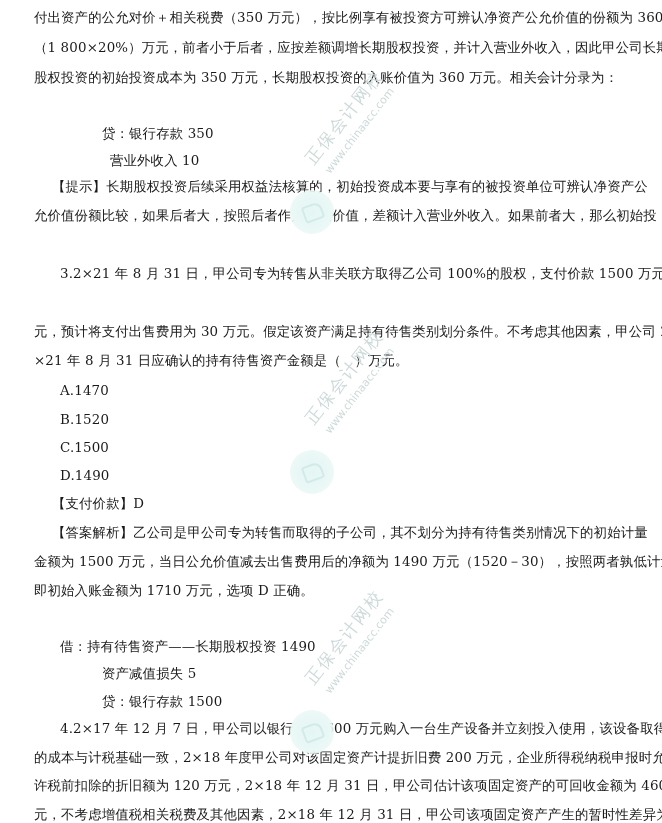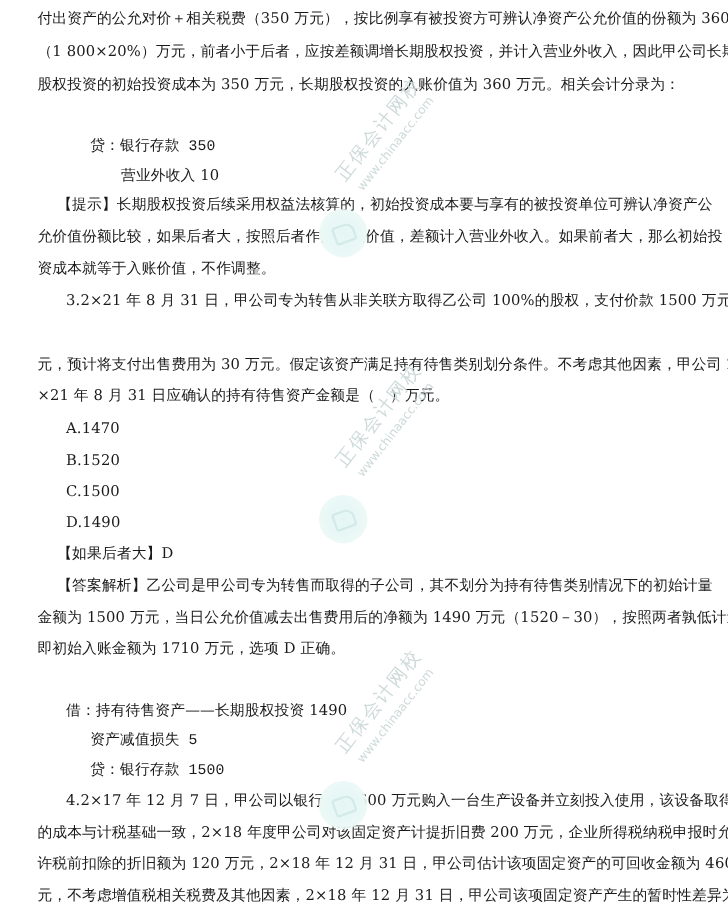--- a/index.html
+++ b/index.html
@@ -23,21 +23,21 @@
   }
   .line {
     position: absolute;
     left: 34px;
     font-size: 13.4px;
     line-height: 18px;
     white-space: nowrap;
     letter-spacing: 0.15px;
   }
   .indent1 { left: 60px; }
-  .indent2 { left: 82px; font-family: Liberation Mono, monospace; }
+  .indent2 { left: 102px; }
   .indent3 { left: 110px; text-align: right; }
 
   .watermark {
     position: absolute;
     width: 130px;
     height: 150px;
     pointer-events: none;
   }
   .wm-text {
     position: absolute;
@@ -84,32 +84,31 @@
 
   <div class="line" style="top:9px">付出资产的公允对价＋相关税费（350 万元），按比例享有被投资方可辨认净资产公允价值的份额为 360</div>
   <div class="line" style="top:39px">（1 800×20%）万元，前者小于后者，应按差额调增长期股权投资，并计入营业外收入，因此甲公司长期</div>
   <div class="line" style="top:69px">股权投资的初始投资成本为 350 万元，长期股权投资的入账价值为 360 万元。相关会计分录为：</div>
 
   <div class="line indent2" style="top:125px">贷：银行存款 350</div>
   <div class="line indent3" style="top:152px">营业外收入 10</div>
 
   <div class="line" style="top:178px;left:52px">【提示】长期股权投资后续采用权益法核算的，初始投资成本要与享有的被投资单位可辨认净资产公</div>
   <div class="line" style="top:207px">允价值份额比较，如果后者大，按照后者作为入账价值，差额计入营业外收入。如果前者大，那么初始投</div>
-  <div class="line" style="top:236px">资成本就等于入账价值，不作调整。</div>
 
   <div class="line indent1" style="top:265px">3.2×21 年 8 月 31 日，甲公司专为转售从非关联方取得乙公司 100%的股权，支付价款 1500 万元，该</div>
   <div class="line" style="top:323px">元，预计将支付出售费用为 30 万元。假定该资产满足持有待售类别划分条件。不考虑其他因素，甲公司 2</div>
   <div class="line" style="top:352px">×21 年 8 月 31 日应确认的持有待售资产金额是（　）万元。</div>
 
   <div class="line indent1" style="top:382px">A.1470</div>
   <div class="line indent1" style="top:411px">B.1520</div>
   <div class="line indent1" style="top:439px">C.1500</div>
   <div class="line indent1" style="top:467px">D.1490</div>
 
-  <div class="line" style="top:495px;left:52px">【如果后者大】D</div>
+  <div class="line" style="top:495px;left:52px">【支付价款】D</div>
   <div class="line" style="top:524px;left:52px">【答案解析】乙公司是甲公司专为转售而取得的子公司，其不划分为持有待售类别情况下的初始计量</div>
   <div class="line" style="top:553px">金额为 1500 万元，当日公允价值减去出售费用后的净额为 1490 万元（1520－30），按照两者孰低计量，</div>
   <div class="line" style="top:582px">即初始入账金额为 1710 万元，选项 D 正确。</div>
 
   <div class="line indent1" style="top:638px">借：持有待售资产——长期股权投资 1490</div>
   <div class="line indent2" style="top:665px">资产减值损失 5</div>
   <div class="line indent2" style="top:693px">贷：银行存款 1500</div>
 
   <div class="line indent1" style="top:720px">4.2×17 年 12 月 7 日，甲公司以银行存款 600 万元购入一台生产设备并立刻投入使用，该设备取得时</div>
   <div class="line" style="top:749px">的成本与计税基础一致，2×18 年度甲公司对该固定资产计提折旧费 200 万元，企业所得税纳税申报时允</div>

